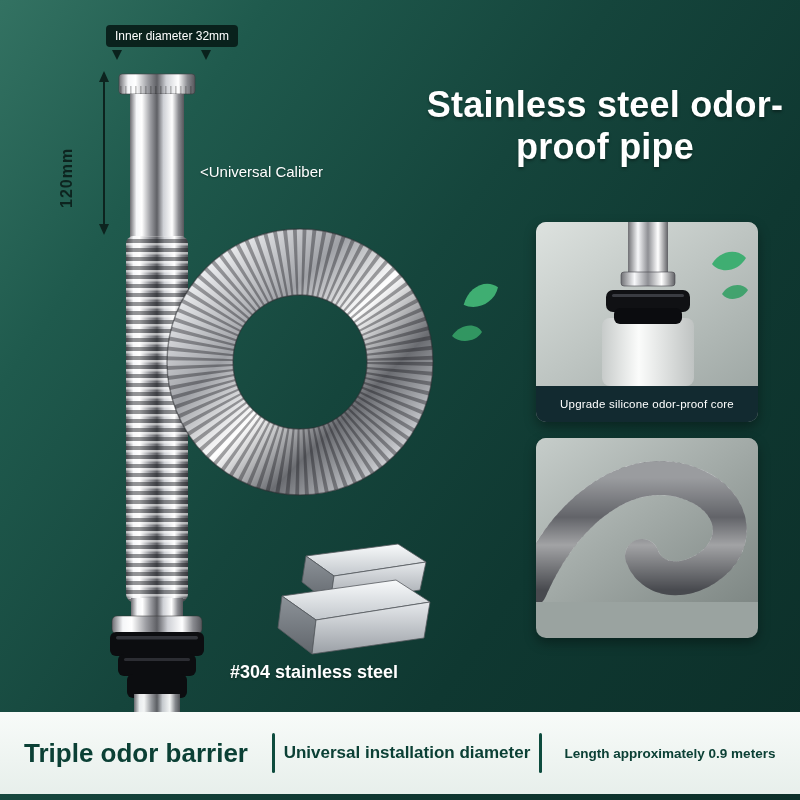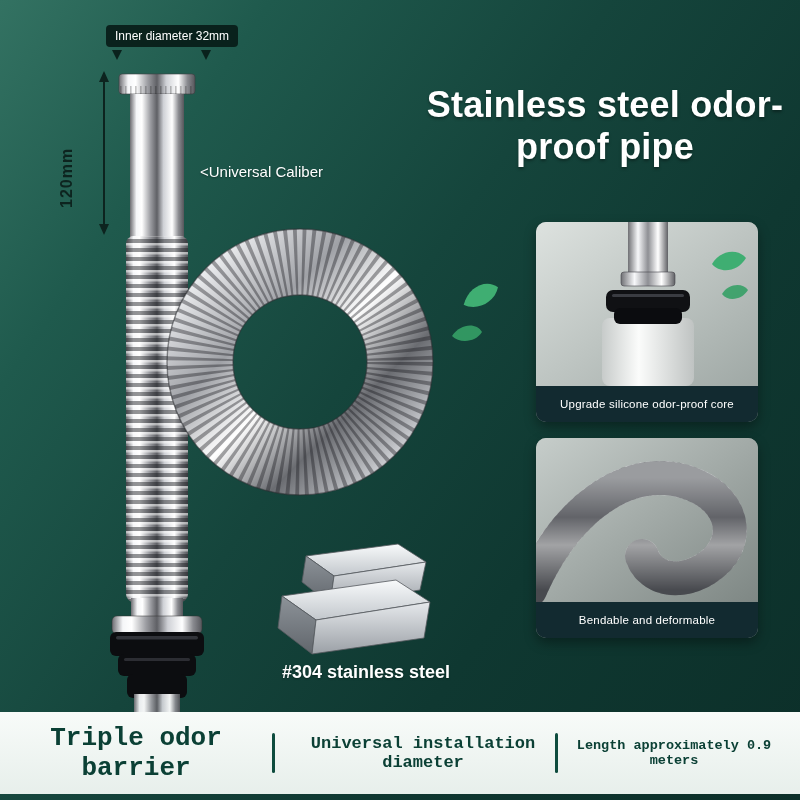--- a/index.html
+++ b/index.html
@@ -25,28 +25,28 @@
     font-size:36px;font-weight:bold;letter-spacing:.2px;text-shadow:0 2px 3px rgba(0,0,0,.35);}
   .badge{position:absolute;left:506px;top:155px;width:188px;height:34px;border-radius:17px;
     background:linear-gradient(180deg,#2fae87,#1d8a69);color:#fff;font-size:15px;
     display:flex;align-items:center;justify-content:center;box-shadow:0 3px 7px rgba(0,0,0,.3);}
   .card{position:absolute;left:488px;width:222px;height:200px;border-radius:10px;overflow:hidden;
     box-shadow:0 5px 12px rgba(0,0,0,.35);background:#9aa3a0;margin-left:48px;}
   .card1{top:222px;} .card2{top:438px;}
   .card-art{display:block;width:222px;height:164px;}
   .card-caption{height:36px;background:#122a30;color:#fff;font-size:11.5px;
     display:flex;align-items:center;justify-content:center;letter-spacing:.2px;}
-  .material{position:absolute;left:230px;top:662px;width:220px;text-align:right;color:#fff;
+  .material{position:absolute;left:230px;top:662px;width:220px;text-align:left;color:#fff;
     font-size:18px;font-weight:bold;text-shadow:0 1px 2px rgba(0,0,0,.4);}
   .footer{position:absolute;left:0;top:712px;width:800px;height:82px;
     background:linear-gradient(180deg,#f8fbf9,#e7efeb);display:flex;align-items:center;}
-  .f-item{text-align:center;color:#0b4035;font-family:Liberation Mono, monospace;}
+  .f-item{text-align:center;color:#0b4035;}
   .f1{flex:0 0 34%;font-size:26px;font-weight:bold;}
-  .f2{flex:0 0 33%;font-size:17px;font-weight:bold;padding-left:16px;}
-  .f3{flex:0 0 29%;font-size:13.5px;font-weight:bold;}
+  .f2{flex:0 0 33%;font-size:17px;font-weight:bold;}
+  .f3{flex:0 0 29%;font-size:13.5px;font-weight:bold;padding-left:12px;}
   .divider{width:3px;height:40px;background:#0e4c3e;border-radius:2px;}
 </style>
 </head>
 <body>
 
 <div class="stage">
 
   <svg class="art" width="800" height="800" viewBox="0 0 800 800">
     <defs>
       <linearGradient id="chromeH" x1="0" y1="0" x2="1" y2="0">
@@ -202,21 +202,20 @@
           <stop offset="0.6" stop-color="#ffffff"></stop>
             <stop offset="1" stop-color="#6a6b70"></stop>
         </linearGradient>
       </defs>
       <rect width="222" height="164" fill="url(#c2bg)"></rect>
       <g fill="none" stroke-linecap="round">
         <path d="M -6,152 C 30,70 92,26 150,44 C 202,60 208,110 166,133 C 140,147 114,140 106,118" stroke="url(#c2chrome)" stroke-width="34"></path>
         <path d="M -6,152 C 30,70 92,26 150,44 C 202,60 208,110 166,133 C 140,147 114,140 106,118" stroke="rgba(22,25,30,0.4)" stroke-width="34" stroke-dasharray="3 4"></path>
       </g>
     </svg>
-    <div class="card-caption">Bendable and deformable</div>
   </div>
 
   <div class="material">#304 stainless steel</div>
 
   <div class="footer">
     <div class="f-item f1">Triple odor barrier</div>
     <div class="divider"></div>
     <div class="f-item f2">Universal installation diameter</div>
     <div class="divider"></div>
     <div class="f-item f3">Length approximately 0.9 meters</div>

